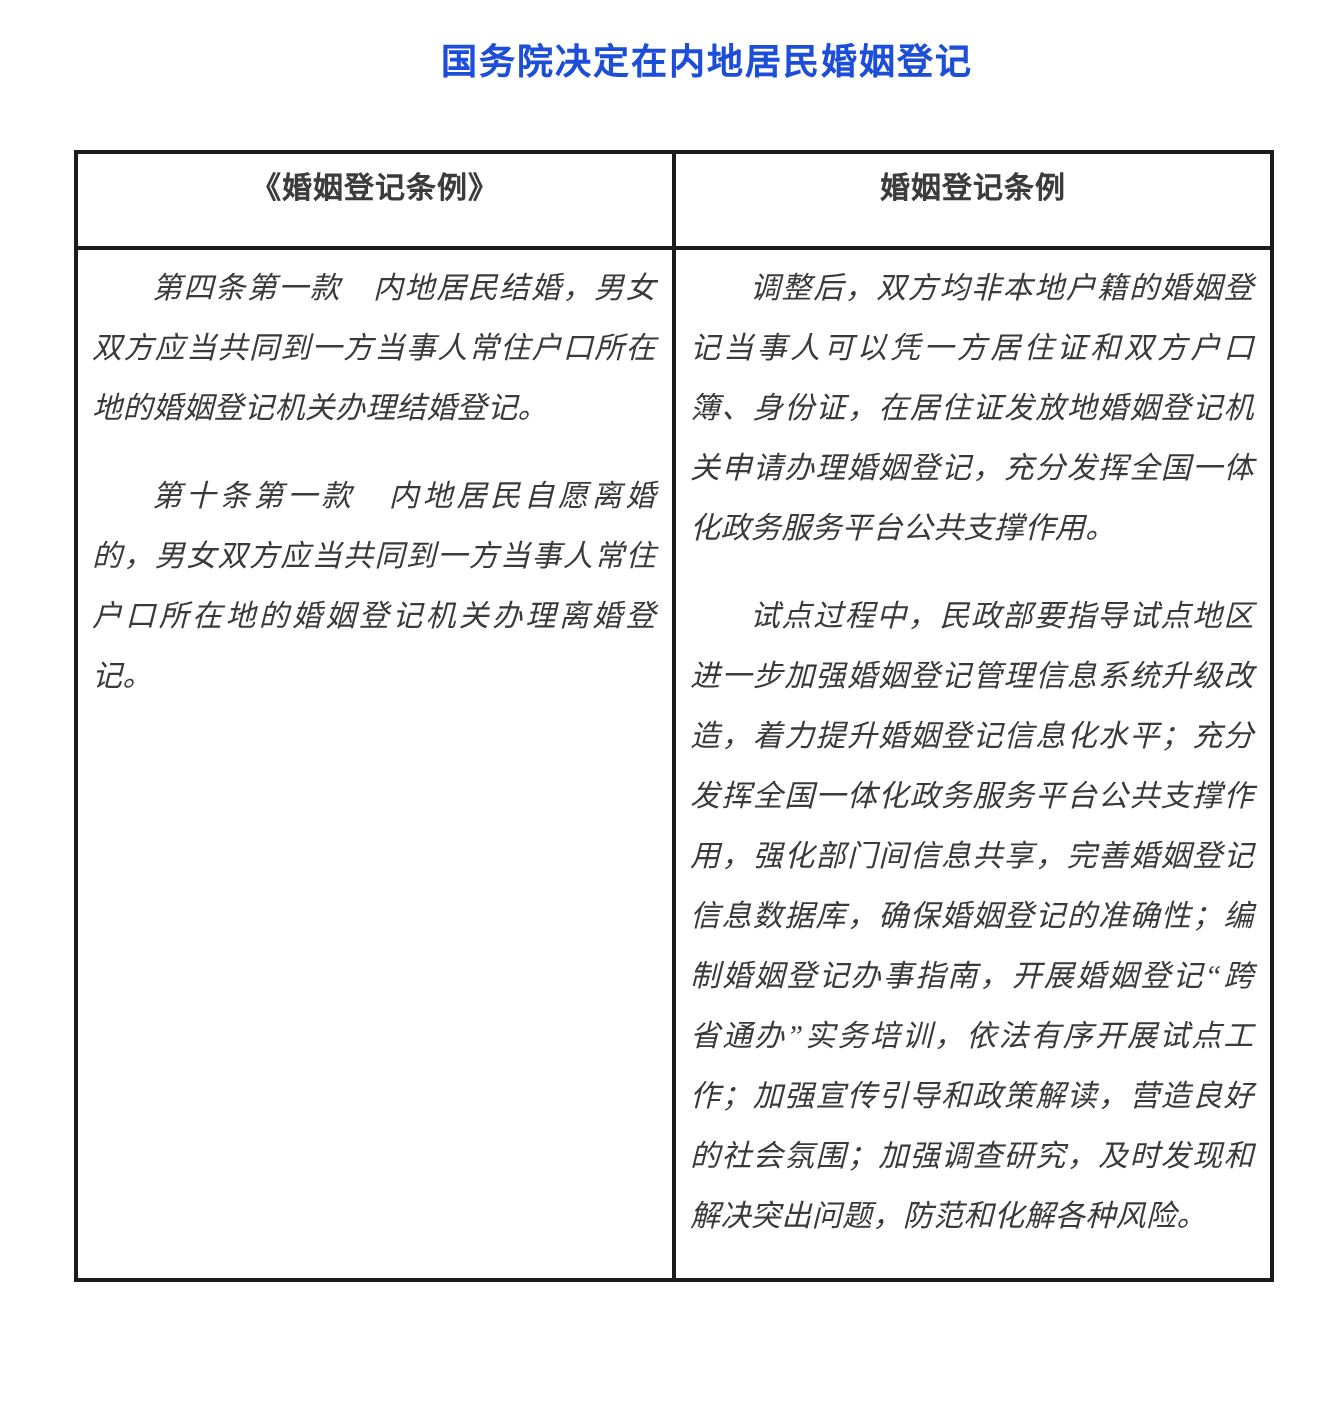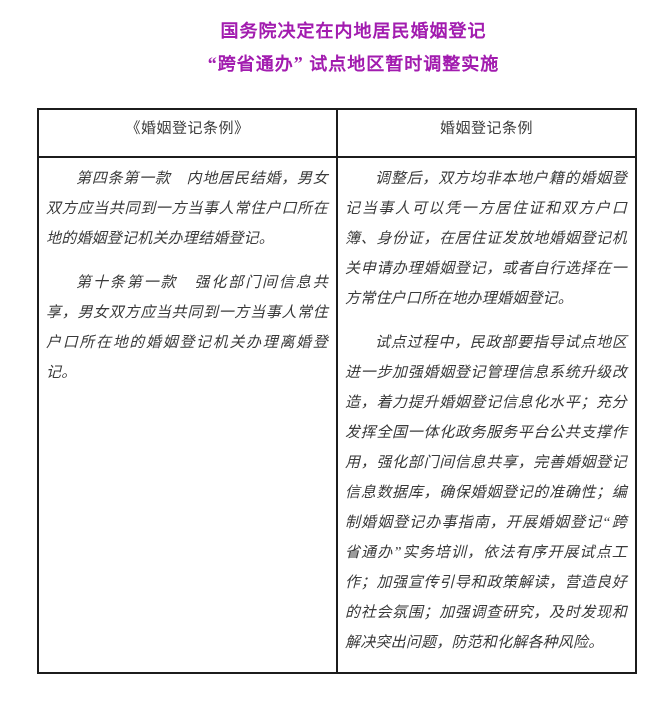--- a/index.html
+++ b/index.html
@@ -13,37 +13,37 @@
     overflow: hidden;
     font-family: "Liberation Serif", "DejaVu Serif", serif;
     color: #3a3a3a;
   }
   .doc-title {
     margin-top: 15px;
     text-align: center;
     font-weight: bold;
     font-size: 18px;
     line-height: 33px;
-    color: #a21caf;
+    color: #1d4ed8;
     letter-spacing: 1px;
     padding-left: 42px;
   }
   table.reg-table {
     width: 600px;
     margin: 27px 0 0 37px;
     border-collapse: collapse;
     table-layout: fixed;
   }
   .reg-table th,
   .reg-table td {
     border: 2px solid #1c1c1c;
   }
   .reg-table th {
     font-size: 15px;
-    font-weight: normal;
+    font-weight: bold;
     color: #3c3c3c;
     text-align: center;
     vertical-align: top;
     line-height: 19px;
     padding: 9px 0 18px 0;
     letter-spacing: 0.5px;
   }
   .reg-table td {
     vertical-align: top;
     font-size: 15px;
@@ -60,39 +60,38 @@
   }
   .reg-table td p + p {
     margin-top: 14px;
   }
 </style>
 </head>
 <body>
 
 <div class="doc-title">
   <div>国务院决定在内地居民婚姻登记</div>
-  <div>“跨省通办” 试点地区暂时调整实施</div>
 </div>
 
 <table class="reg-table">
   <colgroup>
     <col style="width:50%">
     <col style="width:50%">
   </colgroup>
   <thead>
     <tr>
       <th>《婚姻登记条例》</th>
       <th>婚姻登记条例</th>
     </tr>
   </thead>
   <tbody>
     <tr>
       <td>
         <p>第四条第一款　内地居民结婚，男女双方应当共同到一方当事人常住户口所在地的婚姻登记机关办理结婚登记。</p>
-        <p>第十条第一款　强化部门间信息共享，男女双方应当共同到一方当事人常住户口所在地的婚姻登记机关办理离婚登记。</p>
+        <p>第十条第一款　内地居民自愿离婚的，男女双方应当共同到一方当事人常住户口所在地的婚姻登记机关办理离婚登记。</p>
       </td>
       <td>
-        <p>调整后，双方均非本地户籍的婚姻登记当事人可以凭一方居住证和双方户口簿、身份证，在居住证发放地婚姻登记机关申请办理婚姻登记，或者自行选择在一方常住户口所在地办理婚姻登记。</p>
+        <p>调整后，双方均非本地户籍的婚姻登记当事人可以凭一方居住证和双方户口簿、身份证，在居住证发放地婚姻登记机关申请办理婚姻登记，充分发挥全国一体化政务服务平台公共支撑作用。</p>
         <p>试点过程中，民政部要指导试点地区进一步加强婚姻登记管理信息系统升级改造，着力提升婚姻登记信息化水平；充分发挥全国一体化政务服务平台公共支撑作用，强化部门间信息共享，完善婚姻登记信息数据库，确保婚姻登记的准确性；编制婚姻登记办事指南，开展婚姻登记“跨省通办”实务培训，依法有序开展试点工作；加强宣传引导和政策解读，营造良好的社会氛围；加强调查研究，及时发现和解决突出问题，防范和化解各种风险。</p>
       </td>
     </tr>
   </tbody>
 </table>
 
 </body></html>

